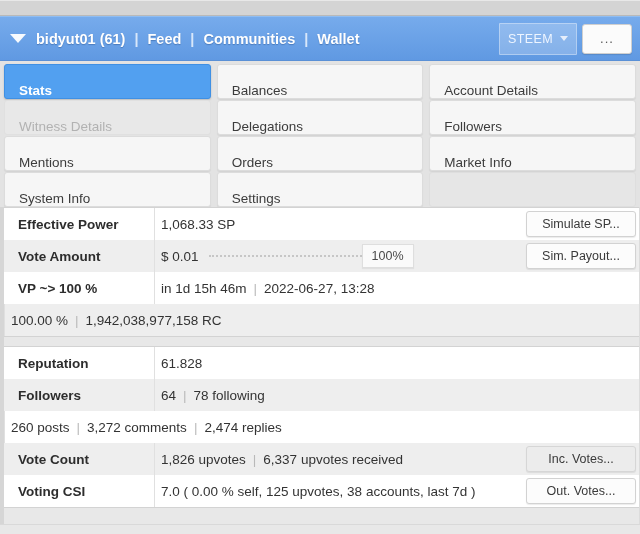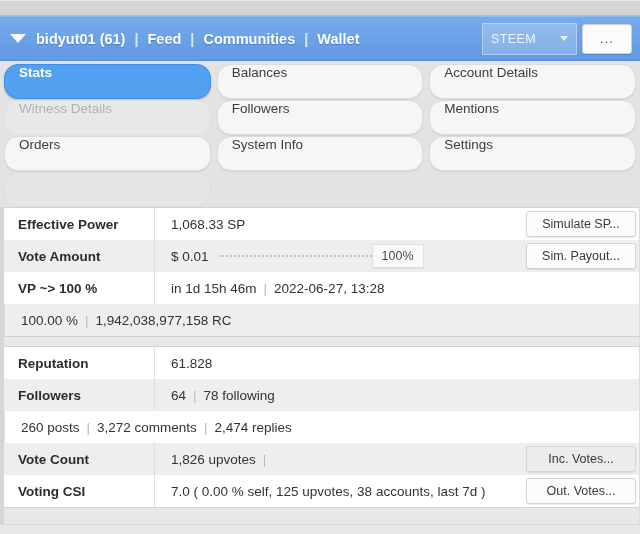--- a/index.html
+++ b/index.html
@@ -87,21 +87,21 @@
 
   .steem-select {
     height: 32px;
     min-width: 74px;
     background: rgba(255,255,255,.22);
     border: 1px solid rgba(255,255,255,.35);
     border-radius: 1px;
     display: flex;
     align-items: center;
     justify-content: center;
-    gap: 24px;
+    gap: 7px;
     padding: 0 8px;
   }
   .steem-select .lbl {
     color: #eef5ff;
     font-size: 12.5px;
     letter-spacing: .4px;
     font-weight: normal;
   }
   .steem-select .mini-caret {
     width: 0; height: 0;
@@ -138,27 +138,27 @@
   .tab-grid {
     display: grid;
     grid-template-columns: 1fr 1fr 1fr;
     grid-auto-rows: 35px;
     column-gap: 6px;
     row-gap: 1px;
   }
 
   .tab {
     display: flex;
-    align-items: flex-start;
+    align-items: flex-end;
     padding: 0 14px;
     font-size: 13.5px;
     color: #3c3c3c;
     background: #f6f6f6;
     border: 1px solid #dcdcdc;
-    border-radius: 14px;
+    border-radius: 3px;
     box-shadow: 0 1px 1px rgba(0,0,0,.07);
     overflow: hidden;
     white-space: nowrap;
   }
 
   .tab.active {
     background: #52a0f0;
     border-color: #3f90e4;
     color: #ffffff;
     font-weight: bold;
@@ -212,21 +212,21 @@
     color: #2d2d2d;
     white-space: nowrap;
     overflow: hidden;
   }
 
   .cell-value {
     flex: 1 1 auto;
     display: flex;
     align-items: center;
     gap: 0;
-    padding-left: 16px;
+    padding-left: 6px;
     padding-right: 8px;
     font-size: 13.5px;
     color: #333333;
     white-space: nowrap;
     overflow: hidden;
     border-left: 1px solid #e0e0e0;
     height: 100%;
   }
 
   .vsep {
@@ -346,27 +346,33 @@
         <div class="tab">
           <span>Balances</span>
         </div>
         <div class="tab">
           <span>Account Details</span>
         </div>
         <div class="tab disabled">
           <span>Witness Details</span>
         </div>
         <div class="tab">
+          <span>Delegations</span>
+        </div>
+        <div class="tab">
           <span>Followers</span>
         </div>
         <div class="tab">
           <span>Mentions</span>
         </div>
         <div class="tab">
           <span>Orders</span>
+        </div>
+        <div class="tab">
+          <span>Market Info</span>
         </div>
         <div class="tab">
           <span>System Info</span>
         </div>
         <div class="tab">
           <span>Settings</span>
         </div>
         <div class="tab empty">
           <span></span>
         </div>
@@ -440,20 +446,21 @@
             <span class="vsep">|</span>
             <span>2,474 replies</span>
           </div>
           <div class="cell-action"></div>
         </div>
         <div class="row alt">
           <div class="cell-label">Vote Count</div>
           <div class="cell-value">
             <span>1,826 upvotes</span>
             <span class="vsep">|</span>
+            <span>6,337 upvotes received</span>
           </div>
           <div class="cell-action">
             <div class="act-btn hover">Inc. Votes...</div>
           </div>
         </div>
         <div class="row">
           <div class="cell-label">Voting CSI</div>
           <div class="cell-value">
             <span>7.0 ( 0.00 % self, 125 upvotes, 38 accounts, last 7d )</span>
           </div>

